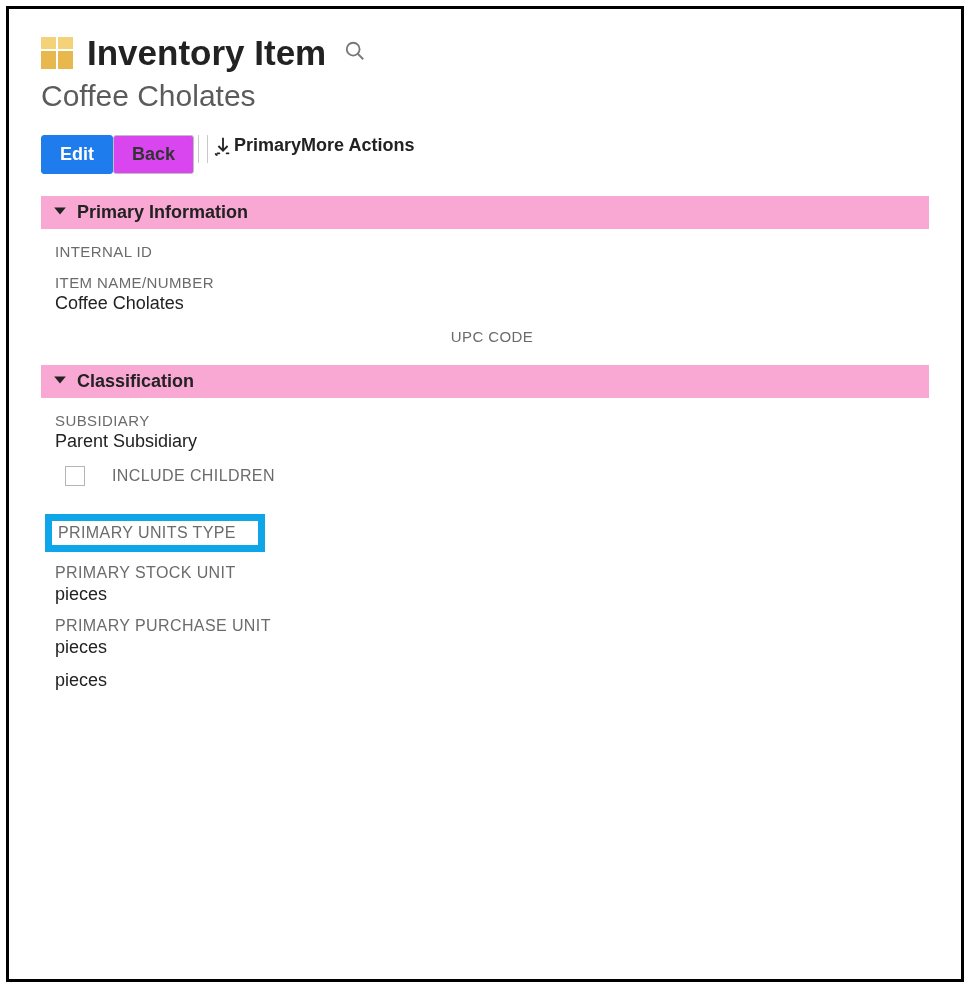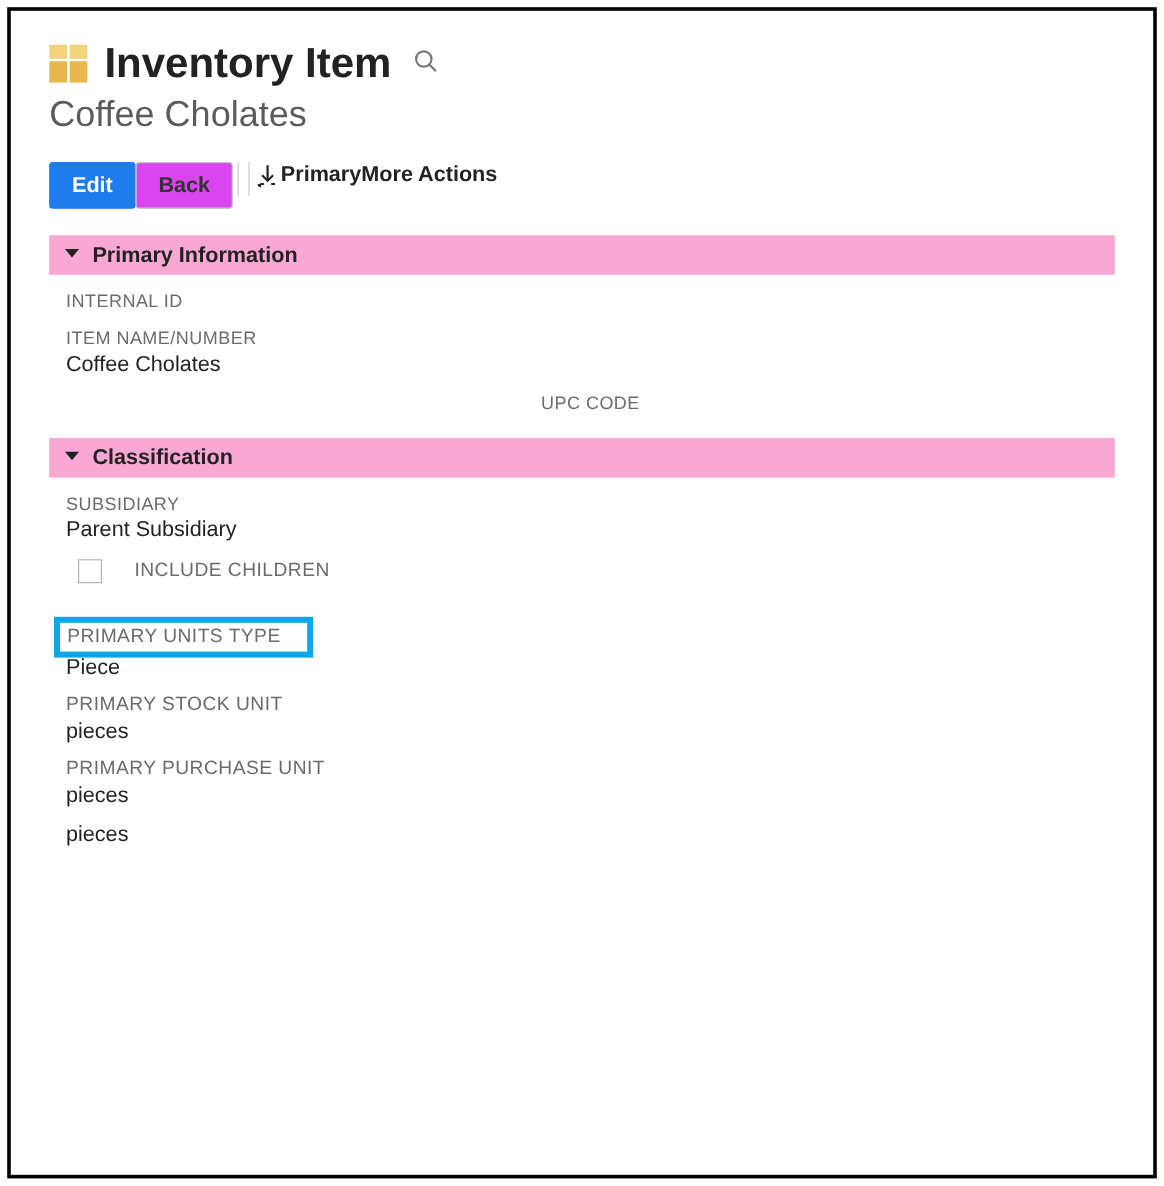--- a/index.html
+++ b/index.html
@@ -126,21 +126,21 @@
     background: #fff;
   }
   .checkbox-label {
     font-size: 16px;
     color: #6b6b6b;
     letter-spacing: 0.4px;
   }
   .highlight {
     position: relative;
     display: inline-block;
-    border: 5px solid #0ea5e9;
+    border: 7px solid #0ea5e9;
     padding: 3px 22px 3px 6px;
     margin-left: -10px;
   }
   .units-section { margin-top: 28px; }
   .ufield { margin: 0 0 12px 14px; }
   .ufield .field-label { font-size: 16px; }
   .ufield .field-value { font-size: 18px; }
 </style>
 </head>
 <body>
@@ -221,21 +221,20 @@
     <span class="checkbox-box"></span>
     <span class="checkbox-label">INCLUDE CHILDREN</span>
   </div>
 
   <div class="units-section">
 
     <div class="ufield">
       <span class="highlight">
         <span class="field-label">PRIMARY UNITS TYPE</span>
       </span>
-      <div class="field-value" style="margin-top:-2px;">Piece</div>
     </div>
 
     <div class="ufield">
       <div class="field-label">PRIMARY STOCK UNIT</div>
       <div class="field-value">pieces</div>
     </div>
 
     <div class="ufield">
       <div class="field-label">PRIMARY PURCHASE UNIT</div>
       <div class="field-value">pieces</div>

